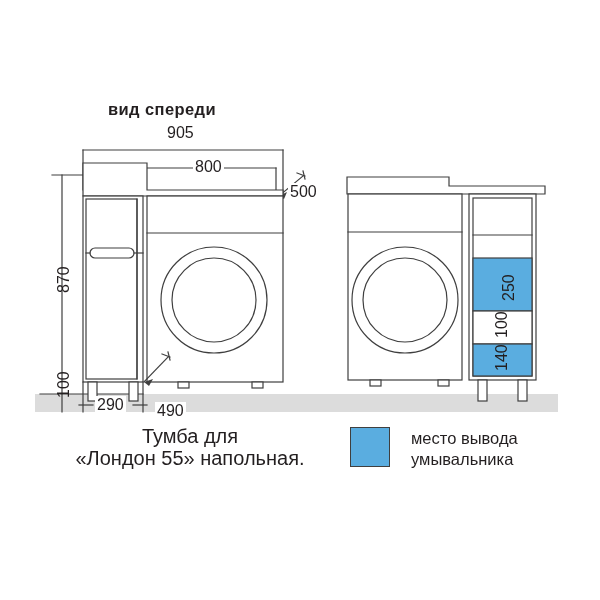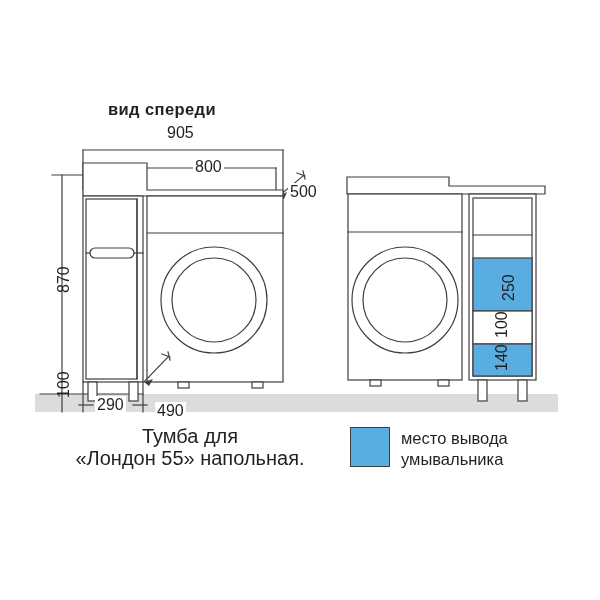--- a/index.html
+++ b/index.html
@@ -51,21 +51,21 @@
     white-space: nowrap;
   }
   .caption div { display: block; }
 
   .legend {
     position: absolute;
     left: 350px;
     top: 427px;
     display: flex;
     align-items: flex-start;
-    gap: 11px;
+    gap: 21px;
   }
   .legend-swatch {
     width: 40px;
     height: 40px;
     background: #5aade0;
     border: 1.4px solid #3f3f3f;
     box-sizing: border-box;
     flex: none;
   }
   .legend-text {

